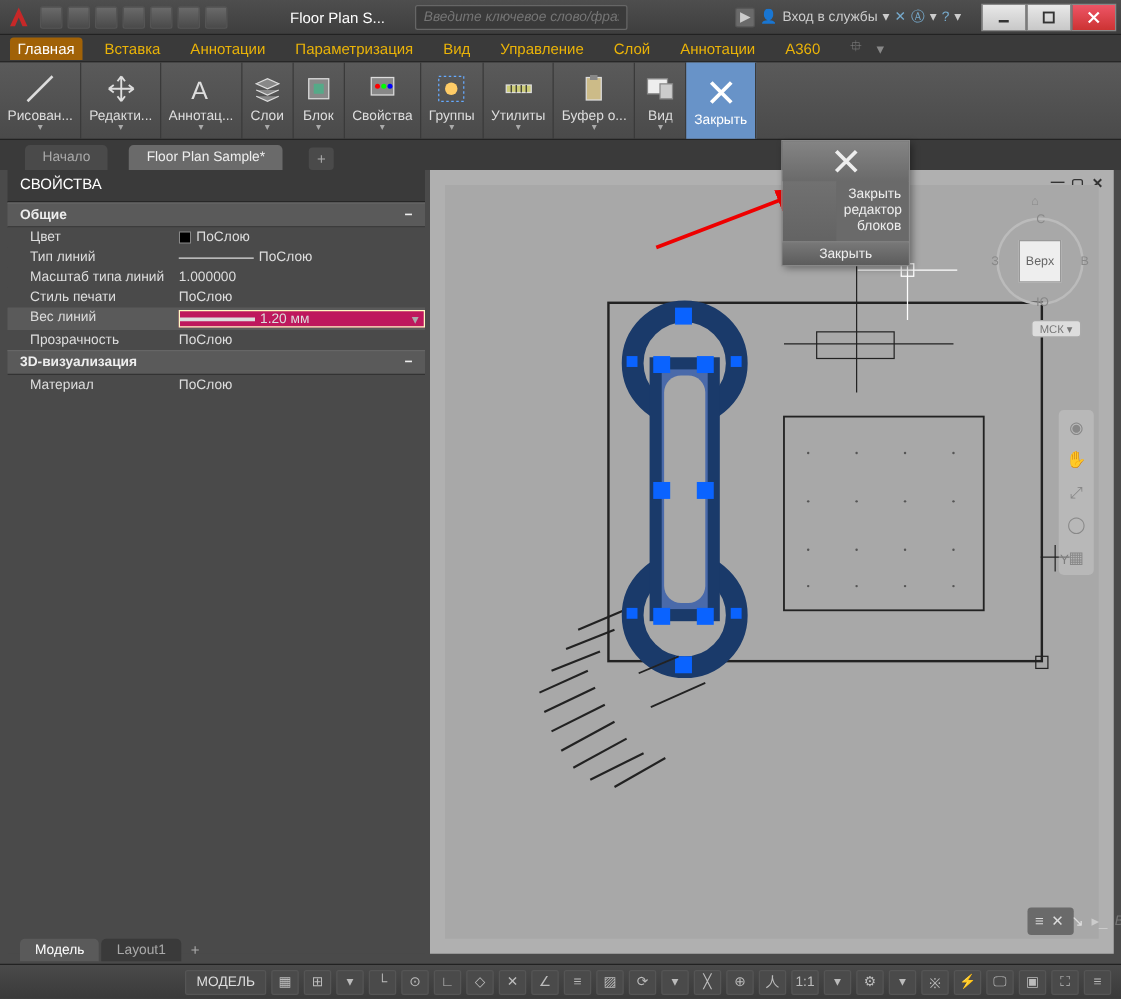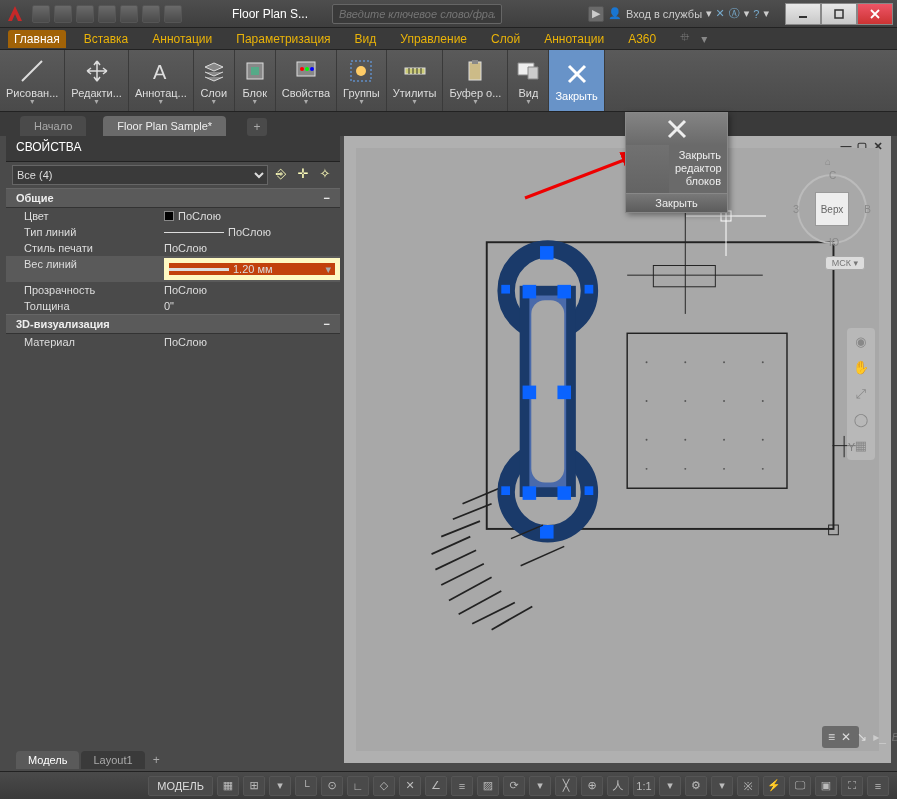--- a/index.html
+++ b/index.html
@@ -42,24 +42,24 @@
 
 .workspace { position: absolute; top: 136px; left: 6px; right: 6px; bottom: 36px; display: flex; }
 
 .props-panel { width: 334px; background: #4a4a4a; display: flex; flex-direction: column; }
 .props-header { height: 26px; background: #3a3a3a; padding: 4px 10px; color: #fff; font-size: 12px; border-bottom: 1px solid #222; }
 .props-selector { height: 26px; display: flex; align-items: center; padding: 2px 6px; gap: 4px; }
 .props-selector select { flex: 1; background: #3a3a3a; color: #ddd; border: 1px solid #666; height: 20px; font-size: 11px; }
 .props-selector .pbtn { width: 18px; height: 18px; color: #ffb; font-size: 13px; cursor:pointer; text-align:center; }
 .props-group-h { background: #5a5a5a; padding: 3px 10px; font-size: 11px; font-weight: bold; color: #eee; border-top: 1px solid #666; border-bottom: 1px solid #333; display:flex; justify-content:space-between; }
 .props-row { display: flex; padding: 2px 0 2px 18px; font-size: 11px; color: #ddd; background: #4a4a4a; }
-.props-row .k { width: 140px; }
+.props-row .k { width: 119px; }
 .props-row .v { flex: 1; display: flex; align-items: center; gap: 4px; }
 .props-row.active { background: #5a5a5a; justify-content: center; }
-.props-row.active .v { background: #c2410c; border: 5px solid #fef9c3; position: relative; }
+.props-row.active .v { background: #be185d; border: 1px solid #fef9c3; position: relative; }
 .props-row.active .v::after { content: "▾"; position: absolute; right: 4px; color: #aaa; }
 .swatch { width: 10px; height: 10px; background: #000; border: 1px solid #888; display: inline-block; }
 .lineprev { display: inline-block; width: 60px; height: 1px; background: #ddd; }
 .lineprev.thick { height: 3px; }
 
 .canvas-area { flex: 1; position: relative; background: #b0b0b0; margin-left: 4px; }
 .canvas-inner { position: absolute; inset: 12px; background: #a8a8a8; }
 .viewcube { position: absolute; right: 12px; top: 26px; width: 70px; height: 70px; }
 .viewcube .ring { position:absolute; inset:0; border:2px solid #bbb; border-radius:50%; }
 .viewcube .cube { position:absolute; left:18px; top:18px; width:34px; height:34px; background:#eee; border:1px solid #999; display:flex; align-items:center; justify-content:center; font-size:10px; color:#666; }
@@ -276,62 +276,56 @@
 <div class="doc-tabs">
   <div class="doc-tab">Начало</div>
   <div class="doc-tab active">Floor Plan Sample*</div>
   <div class="doc-tab-add">+</div>
 </div>
 
 <div class="workspace">
 
   <div class="props-panel">
     <div class="props-header">СВОЙСТВА</div>
-    <div class="props-selector">
-      <select><option>Все (4)</option></select>
-      <div class="pbtn">⎆</div>
-      <div class="pbtn">✛</div>
-      <div class="pbtn">✧</div>
-    </div>
     <div class="props-group-h">
         <span>Общие</span>
         <span>−</span>
       </div>
     <div class="props-row">
         <div class="k">Цвет</div>
         <div class="v">
           <span class="swatch"></span>
           <span>ПоСлою</span>
         </div>
       </div>
     <div class="props-row">
         <div class="k">Тип линий</div>
         <div class="v">
           <span class="lineprev"></span>
           <span>ПоСлою</span>
         </div>
       </div>
     <div class="props-row">
+        <div class="k">Масштаб типа линий</div>
+        <div class="v">1.000000</div>
+      </div>
+    <div class="props-row">
         <div class="k">Стиль печати</div>
         <div class="v">ПоСлою</div>
       </div>
     <div class="props-row active">
         <div class="k">Вес линий</div>
         <div class="v">
           <span class="lineprev thick"></span>
           <span>1.20 мм</span>
         </div>
       </div>
     <div class="props-row">
         <div class="k">Прозрачность</div>
         <div class="v">ПоСлою</div>
-      </div>
-    <div class="props-row">
-        <div class="k">Толщина</div>
-        <div class="v">0"</div>
       </div>
     <div class="props-group-h">
         <span>3D-визуализация</span>
         <span>−</span>
       </div>
     <div class="props-row">
         <div class="k">Материал</div>
         <div class="v">ПоСлою</div>
       </div>
   </div>

